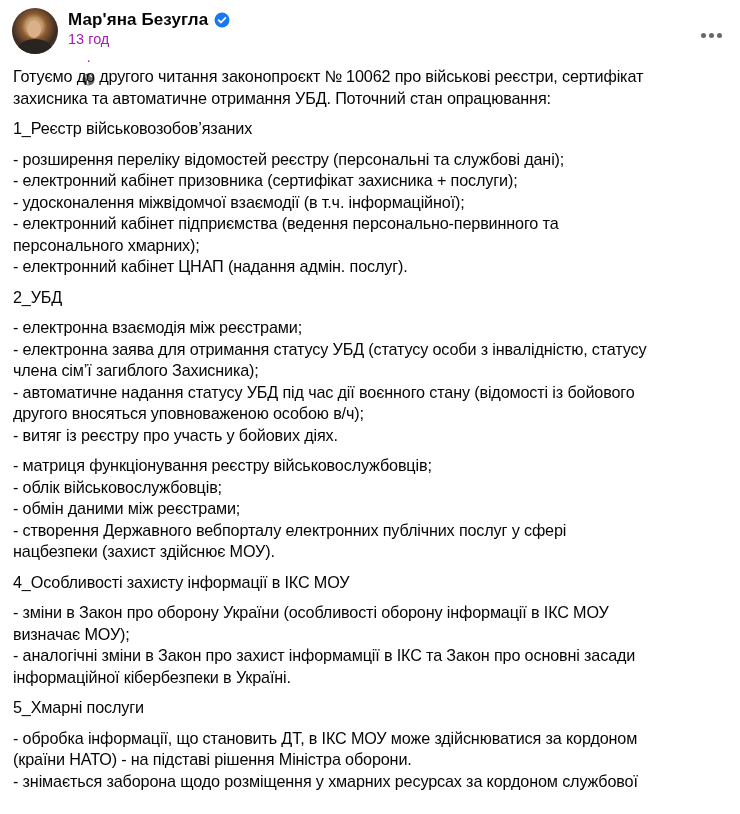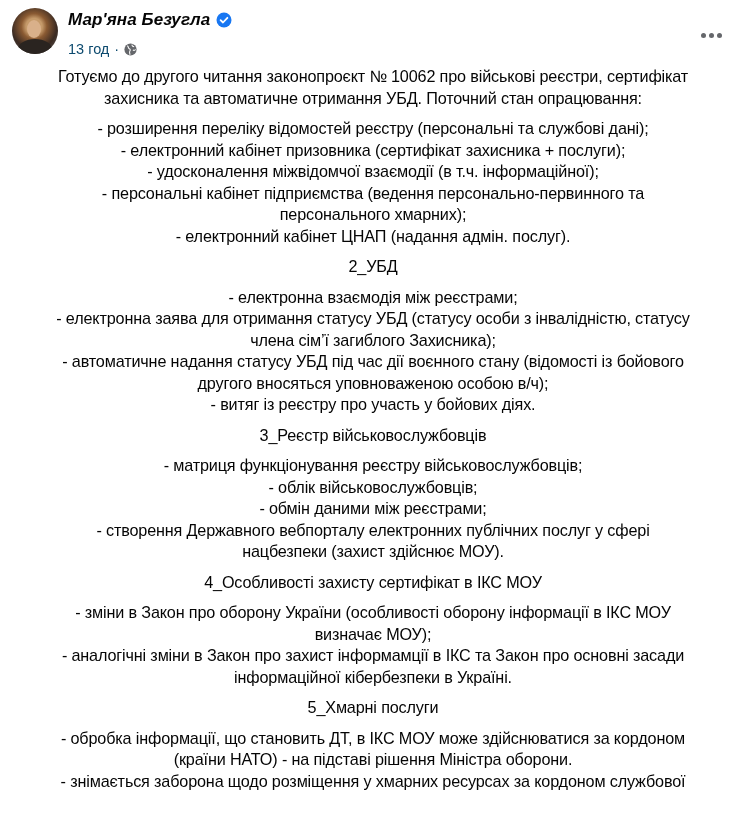--- a/index.html
+++ b/index.html
@@ -2,29 +2,29 @@
 <html><head>
   <meta charset="utf-8">
   <style>
     html, body { margin: 0; padding: 0; background: #ffffff; }
     body { width: 740px; height: 814px; overflow: hidden; position: relative; font-family: "Liberation Sans", sans-serif; color: #050505; }
     .header { position: absolute; left: 12px; top: 7px; right: 0; height: 48px; }
     .avatar { position: absolute; left: 0; top: 1px; width: 46px; height: 46px; border-radius: 50%; overflow: hidden;
       background: radial-gradient(circle at 48% 40%, #c59a6a 0 22%, #8a5a32 35%, #3a2a22 62%, #6e6a66 100%); }
     .avatar .face { position: absolute; left: 15px; top: 12px; width: 14px; height: 18px; border-radius: 50%; background: #d9b08a; }
     .avatar .body { position: absolute; left: 6px; top: 31px; width: 34px; height: 20px; border-radius: 50% 50% 0 0; background: #2a2420; }
-    .author-row { position: absolute; left: 56px; top: 3px; display: flex; align-items: center; gap: 6px; font-style: italic; }
+    .author-row { position: absolute; left: 56px; top: 3px; display: flex; align-items: center; gap: 6px; }
     .author-name { font-size: 17px; font-weight: bold; color: #050505; letter-spacing: 0.1px; }
     .verified { width: 16px; height: 16px; }
-    .meta-row { position: absolute; left: 56px; top: 34px; display: flex; align-items: center; gap: 5px; color: #0c4a6e; font-size: 14.5px; }
+    .meta-row { position: absolute; left: 56px; top: 24px; display: flex; align-items: center; gap: 5px; color: #a21caf; font-size: 14.5px; flex-direction: column; }
     .globe { width: 13px; height: 13px; }
     .more-btn { position: absolute; right: 16px; top: 18px; width: 26px; height: 20px; display: flex; align-items: center; justify-content: center; gap: 3px; cursor: pointer; }
     .more-btn span { width: 5px; height: 5px; border-radius: 50%; background: #65676b; display: block; }
     .post { position: absolute; left: 13px; top: 66px; width: 720px; font-size: 16.2px; line-height: 21.5px; color: #050505; letter-spacing: -0.15px; }
-    .para { margin: 0 0 9px 0; text-align: center; }
+    .para { margin: 0 0 9px 0; }
     .line { display: block; white-space: nowrap; }
   </style>
 </head>
 <body>
 
 <div class="header">
   <div class="avatar">
     <div class="face"></div>
     <div class="body"></div>
   </div>
@@ -49,49 +49,49 @@
     <span></span>
   </div>
 </div>
 
 <div class="post">
   <div class="para">
     <span class="line">Готуємо до другого читання законопроєкт № 10062 про військові реєстри, сертифікат</span>
     <span class="line">захисника та автоматичне отримання УБД. Поточний стан опрацювання:</span>
   </div>
 
+  <div class="para">1_Реєстр військовозобов’язаних</div>
   <div class="para">
     <span class="line">- розширення переліку відомостей реєстру (персональні та службові дані);</span>
     <span class="line">- електронний кабінет призовника (сертифікат захисника + послуги);</span>
     <span class="line">- удосконалення міжвідомчої взаємодії (в т.ч. інформаційної);</span>
-    <span class="line">- персональні кабінет підприємства (ведення персонально-первинного та</span>
+    <span class="line">- електронний кабінет підприємства (ведення персонально-первинного та</span>
     <span class="line">персонального хмарних);</span>
     <span class="line">- електронний кабінет ЦНАП (надання адмін. послуг).</span>
   </div>
 
   <div class="para">2_УБД</div>
   <div class="para">
     <span class="line">- електронна взаємодія між реєстрами;</span>
     <span class="line">- електронна заява для отримання статусу УБД (статусу особи з інвалідністю, статусу</span>
     <span class="line">члена сім’ї загиблого Захисника);</span>
     <span class="line">- автоматичне надання статусу УБД під час дії воєнного стану (відомості із бойового</span>
     <span class="line">другого вносяться уповноваженою особою в/ч);</span>
     <span class="line">- витяг із реєстру про участь у бойових діях.</span>
   </div>
 
-  <div class="para">3_Реєстр військовослужбовців</div>
   <div class="para">
     <span class="line">- матриця функціонування реєстру військовослужбовців;</span>
     <span class="line">- облік військовослужбовців;</span>
     <span class="line">- обмін даними між реєстрами;</span>
     <span class="line">- створення Державного вебпорталу електронних публічних послуг у сфері</span>
     <span class="line">нацбезпеки (захист здійснює МОУ).</span>
   </div>
 
-  <div class="para">4_Особливості захисту сертифікат в ІКС МОУ</div>
+  <div class="para">4_Особливості захисту інформації в ІКС МОУ</div>
   <div class="para">
     <span class="line">- зміни в Закон про оборону України (особливості оборону інформації в ІКС МОУ</span>
     <span class="line">визначає МОУ);</span>
     <span class="line">- аналогічні зміни в Закон про захист інформамції в ІКС та Закон про основні засади</span>
     <span class="line">інформаційної кібербезпеки в Україні.</span>
   </div>
 
   <div class="para">5_Хмарні послуги</div>
   <div class="para">
     <span class="line">- обробка інформації, що становить ДТ, в ІКС МОУ може здійснюватися за кордоном</span>

